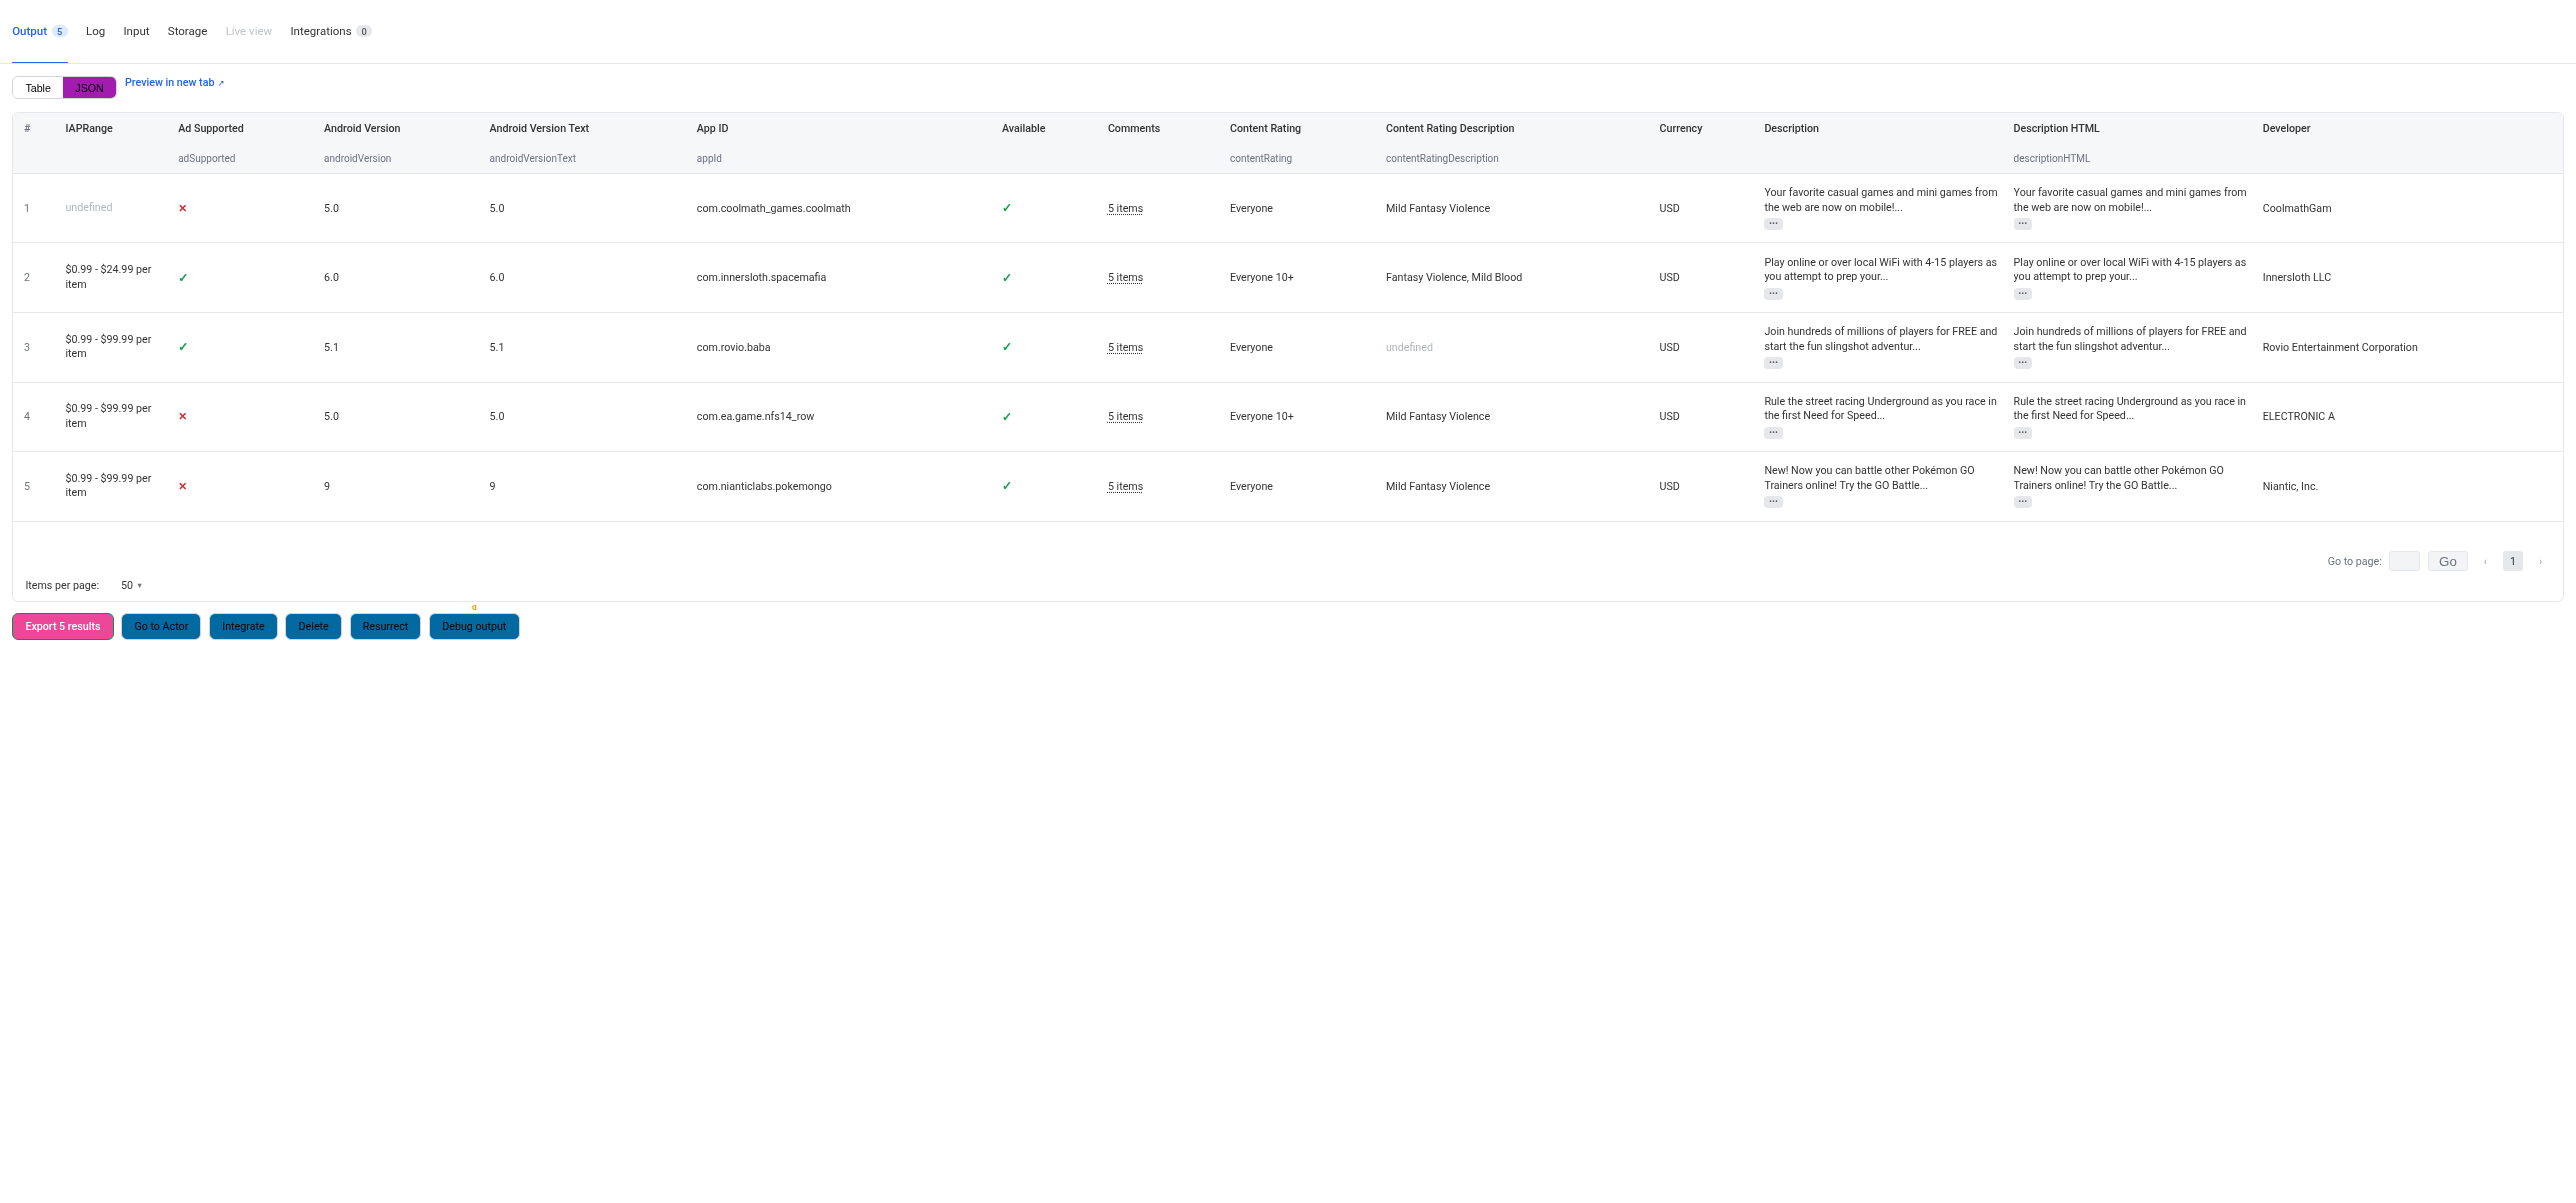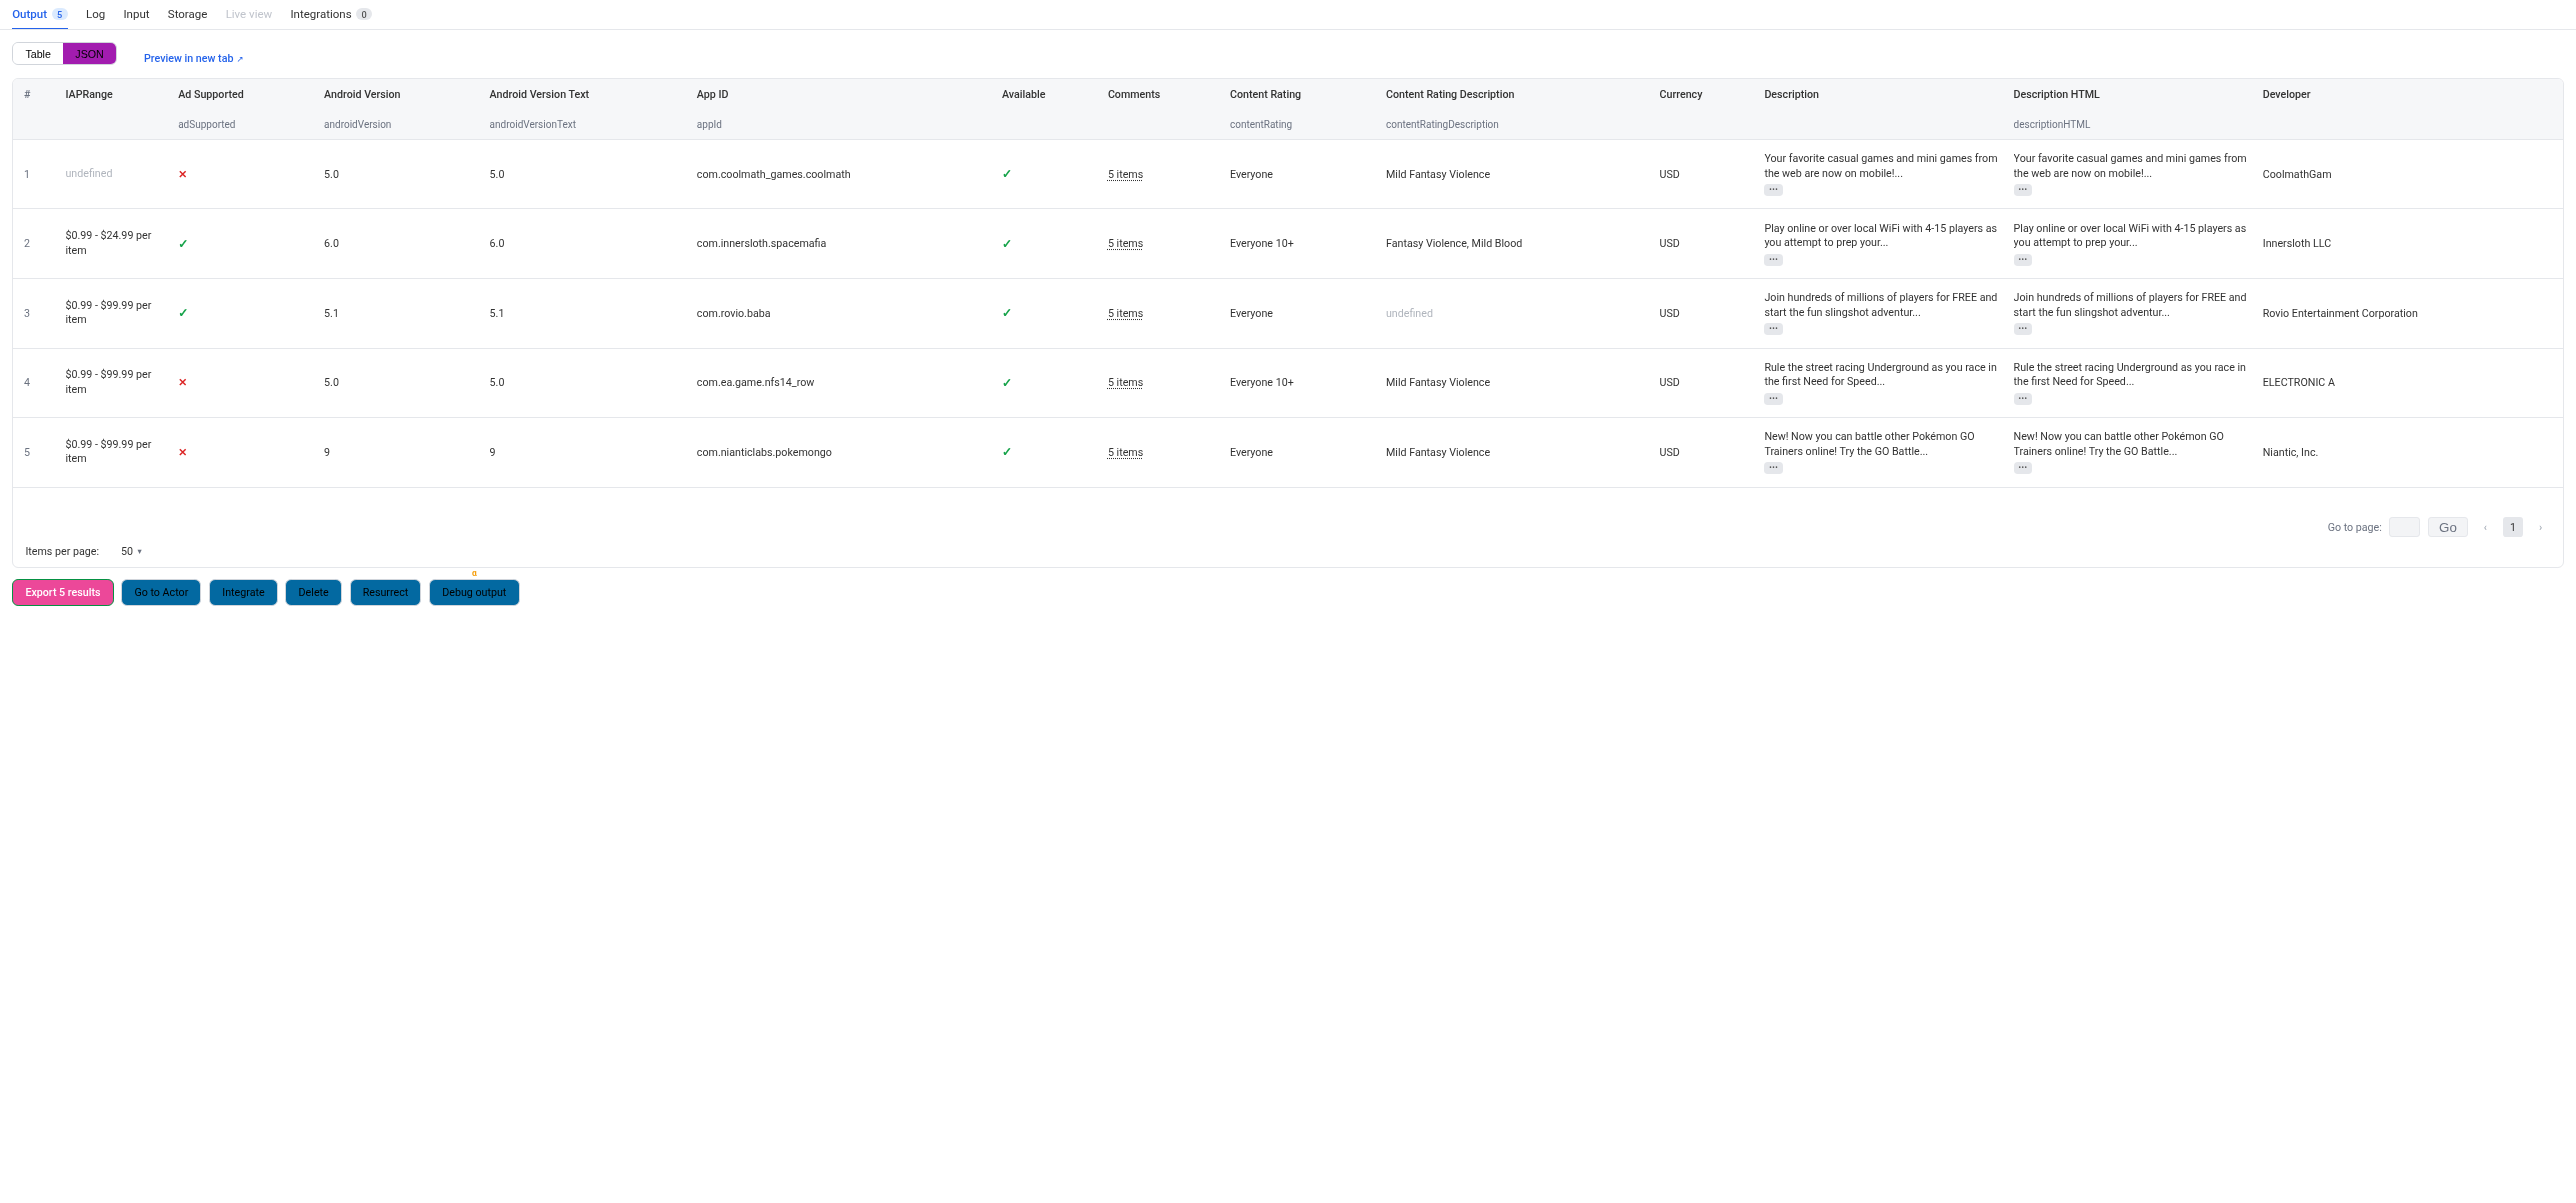--- a/index.html
+++ b/index.html
@@ -1,25 +1,25 @@
 <!DOCTYPE html>
 <html style="font-size:12.2px"><head>
 <meta charset="utf-8">
 <style>
 * { box-sizing: border-box; margin: 0; padding: 0; }
 body { font-family: -apple-system, BlinkMacSystemFont, "Segoe UI", Roboto, Helvetica, Arial, sans-serif; font-size: 10.7px; color: #333; background: #fff; }
 
 .tabs-bar { display: flex; align-items: center; padding: 0 12.2px; border-bottom: 0.8px solid #e5e7eb; gap: 18.3px; }
-.tab { display: flex; align-items: center; gap: 4.6px; padding: 7px 0; color: #333; cursor: pointer; font-size: 11.5px; border-bottom: 1.5px solid transparent; }
+.tab { display: flex; align-items: center; gap: 4.6px; padding: 24px 0; color: #333; cursor: pointer; font-size: 11.5px; border-bottom: 1.5px solid transparent; }
 .tab.active { color: #2563eb; border-bottom: 1.5px solid #2563eb; font-weight: 500; }
 .tab.disabled { color: #c0c4cc; }
 .badge { background: #e5e7eb; color: #555; border-radius: 7.6px; padding: 0.8px 5.4px; font-size: 9.2px; font-weight: 500; }
 .tab.active .badge { background: #dbeafe; color: #2563eb; }
 
-.toolbar { display: flex; align-items: flex-end; padding: 12.2px; gap: 27px; }
+.toolbar { display: flex; align-items: flex-start; padding: 12.2px; gap: 8px; }
 .seg-control { display: inline-flex; border: 0.8px solid #d1d5db; border-radius: 6.1px; overflow: hidden; background: #f3f4f6; }
 .seg-btn { padding: 4.6px 12.2px; font-size: 10.7px; cursor: pointer; background: #a21caf; border: none; }
 .seg-btn.active { background: #fff; font-weight: 500; }
 .preview-link { color: #2563eb; font-weight: 500; cursor: pointer; display: inline-flex; align-items: center; gap: 3.1px; }
 .preview-link .arrow { font-size: 8.4px; }
 
 .table-wrap { margin: 0 12.2px; border: 0.8px solid #e5e7eb; border-radius: 6.1px; overflow-x: auto; }
 table { border-collapse: collapse; width: 100%; min-width: 1223px; }
 thead th { background: #f6f7f9; text-align: left; padding: 9.2px 7.6px; font-weight: 500; border-bottom: 0.8px solid #e5e7eb; font-size: 10.7px; vertical-align: top; white-space: nowrap; }
 thead th .subkey { display: block; color: #6b7280; font-weight: 400; font-size: 10px; margin-top: 18px; }

